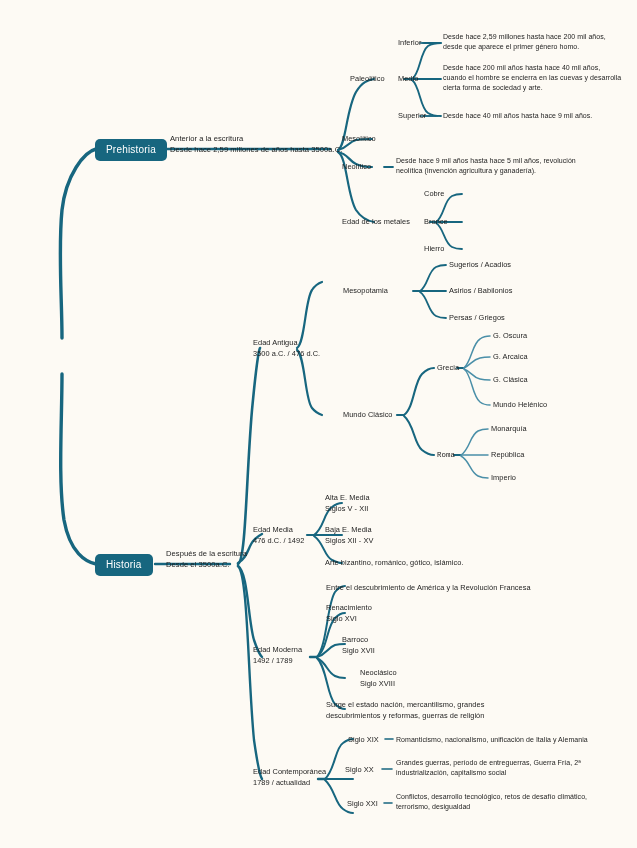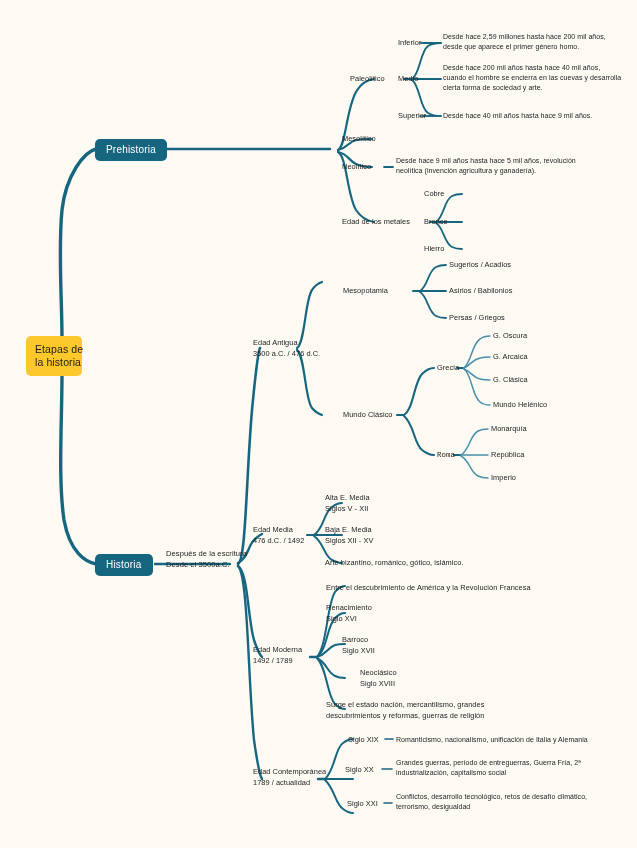--- a/index.html
+++ b/index.html
@@ -142,27 +142,27 @@
       <line x1="384" y1="803" x2="392" y2="803" stroke-width="1.6"></line>
     </g>
 
     <g fill="none" stroke="#17667f" stroke-width="1.5" stroke-linecap="round">
       <line x1="424" y1="43" x2="438" y2="43"></line>
       <line x1="420" y1="79" x2="438" y2="79"></line>
       <line x1="424" y1="116" x2="438" y2="116"></line>
     </g>
   </svg>
 
-  <div class="node root" style="left:26px;top:336px;width:56px;text-align:left;">
-    <div>Etapas de</div>
-    <div>la historia</div>
-  </div>
 
   <div class="node pill" style="left:95px;top:139px;">Prehistoria</div>
 
+  <div class="node lbl b1" style="left:170px;top:133px;">
+    <div>Anterior a la escritura</div>
+    <div>Desde hace 2,59 millones de años hasta 3500a.C.</div>
+  </div>
 
   <div class="node lbl" style="left:342px;top:74px;padding-left:8px;">Paleolítico</div>
 
   <div class="node lbl" style="left:342px;top:134px;">Mesolítico</div>
 
   <div class="node lbl" style="left:342px;top:162px;">Neolítico</div>
 
   <div class="node lbl desc" style="left:396px;top:156px;width:230px;">
     <div>Desde hace 9 mil años hasta hace 5 mil años, revolución</div>
     <div>neolítica (invención agricultura y ganadería).</div>

